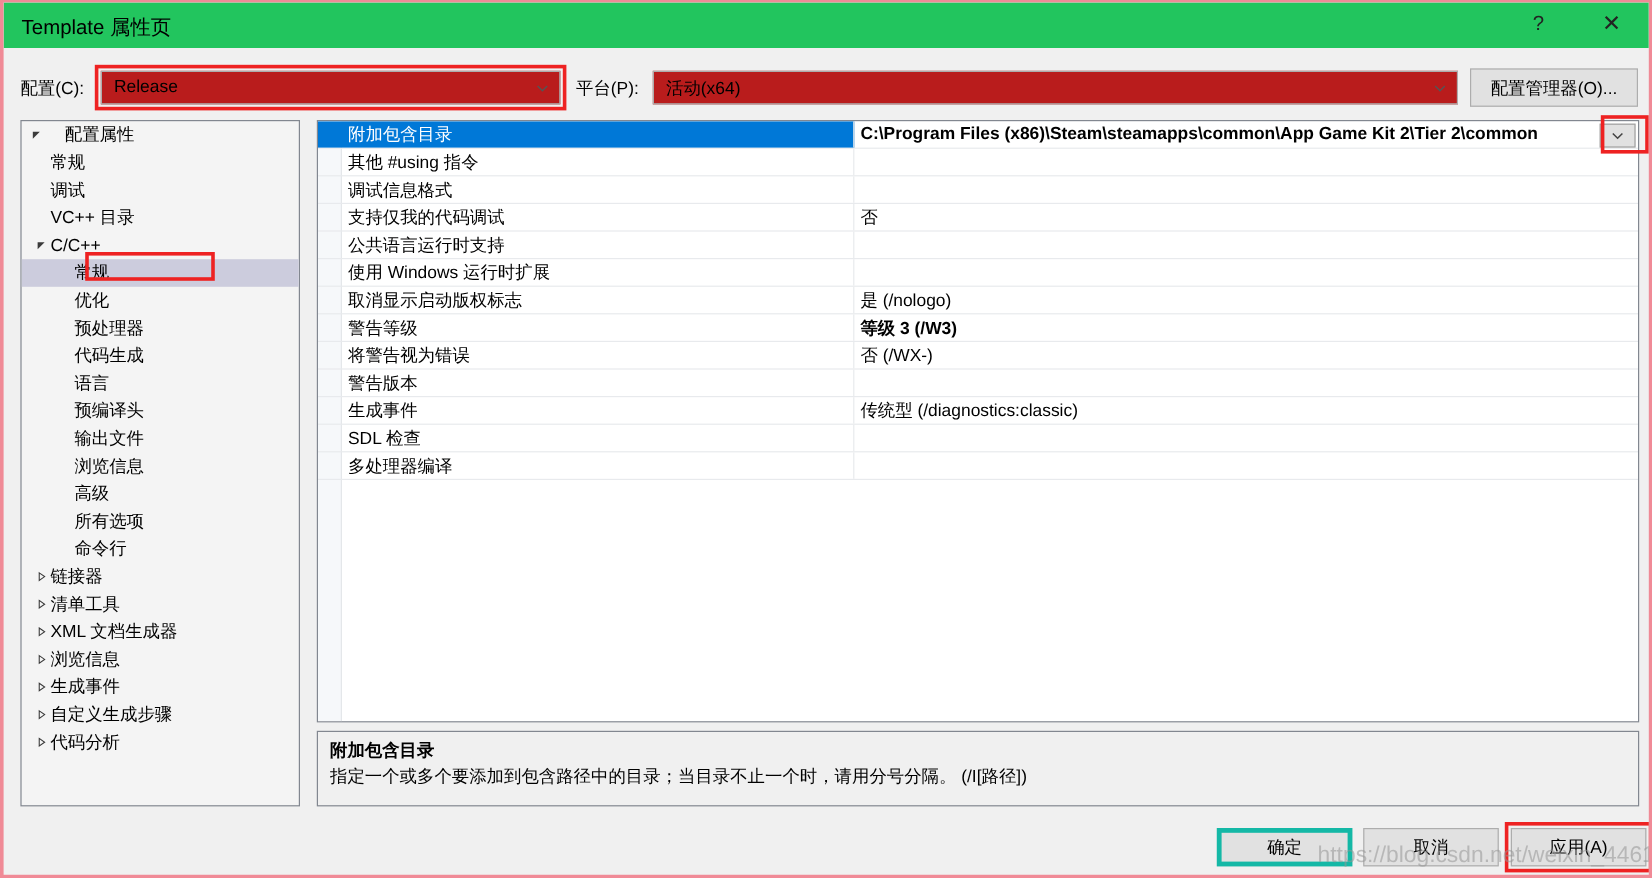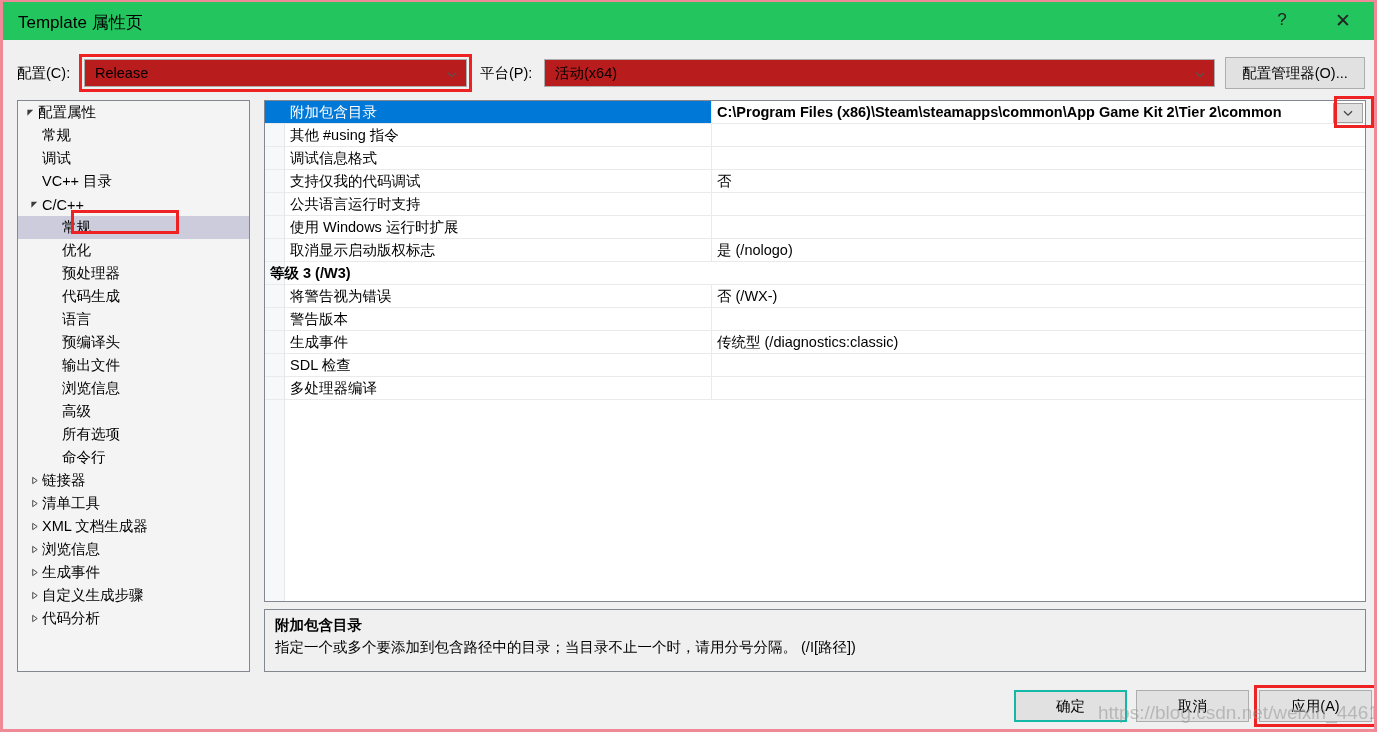--- a/index.html
+++ b/index.html
@@ -110,21 +110,21 @@
     font-size: 14.5px; color: #000;
     white-space: nowrap;
     cursor: default;
   }
   .tree-item .tw {
     width: 16px; min-width: 16px;
     display: flex; align-items: center; justify-content: center;
     font-size: 9px; color: #3b3b3b;
   }
   .tree-item.sel { background: #ccccdd; }
-  .lv0 { padding-left: 4px; }
+  .lv0 { padding-left: 4px; gap: 16px; }
   .lv1 { padding-left: 24px; }
   .lv2 { padding-left: 44px; }
   .lv1 .tw, .lv2 .tw { margin-left: -16px; }
 
   
   #grid-panel {
     position: absolute;
     left: 261px; top: 98px;
     width: 1102px; height: 502px;
     background: #ffffff;
@@ -193,21 +193,21 @@
     font-size: 14.5px; font-weight: bold; color: #000;
     margin-bottom: 3px;
   }
   #desc-body {
     font-size: 14.5px; color: #000;
     white-space: nowrap;
   }
 
   
   #ok-btn     { left: 1011px; top: 688px; width: 113px; height: 32px;
-                border: 2px solid #14b8a6; }
+                border: 4px solid #14b8a6; }
   #cancel-btn { left: 1133px; top: 688px; width: 113px; height: 32px; }
   #apply-btn  { left: 1256px; top: 688px; width: 113px; height: 32px; }
 
   
   #watermark {
     position: absolute;
     left: 1095px; top: 700px;
     font-size: 19px;
     color: rgba(150,150,150,0.55);
     white-space: nowrap;
@@ -410,20 +410,21 @@
         </div>
         <div class="grid-row" style="top: 115px;">
           <div class="gname">使用 Windows 运行时扩展</div>
           <div class="gval"></div>
         </div>
         <div class="grid-row" style="top: 138px;">
           <div class="gname">取消显示启动版权标志</div>
           <div class="gval">是 (/nologo)</div>
         </div>
         <div class="grid-row" style="top: 161px;">
+          <div class="gname">警告等级</div>
           <div class="gval bold">等级 3 (/W3)</div>
         </div>
         <div class="grid-row" style="top: 184px;">
           <div class="gname">将警告视为错误</div>
           <div class="gval">否 (/WX-)</div>
         </div>
         <div class="grid-row" style="top: 207px;">
           <div class="gname">警告版本</div>
           <div class="gval"></div>
         </div>

